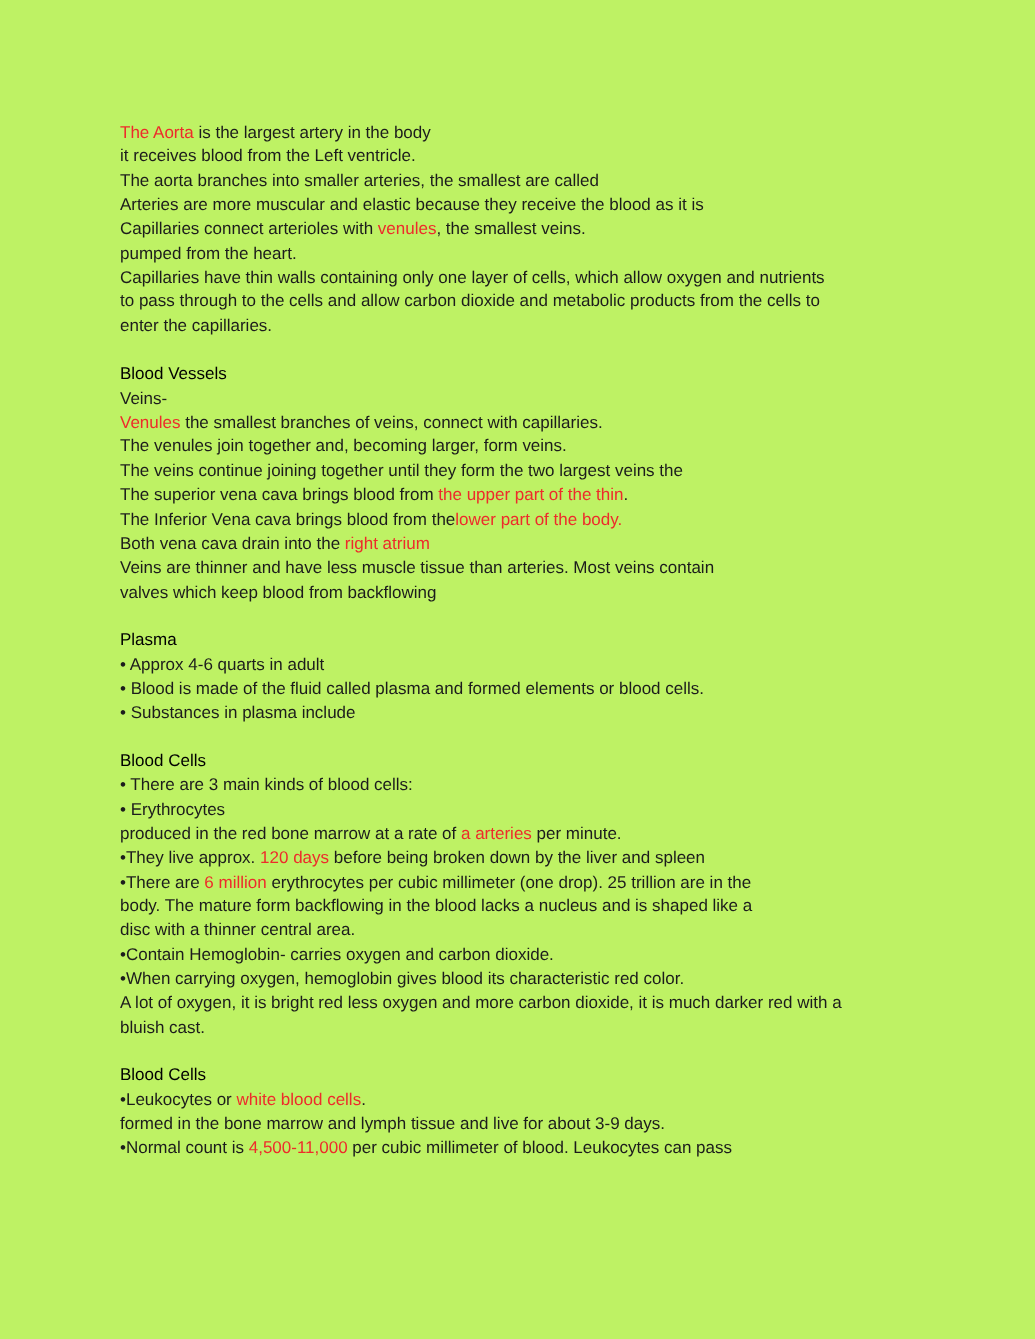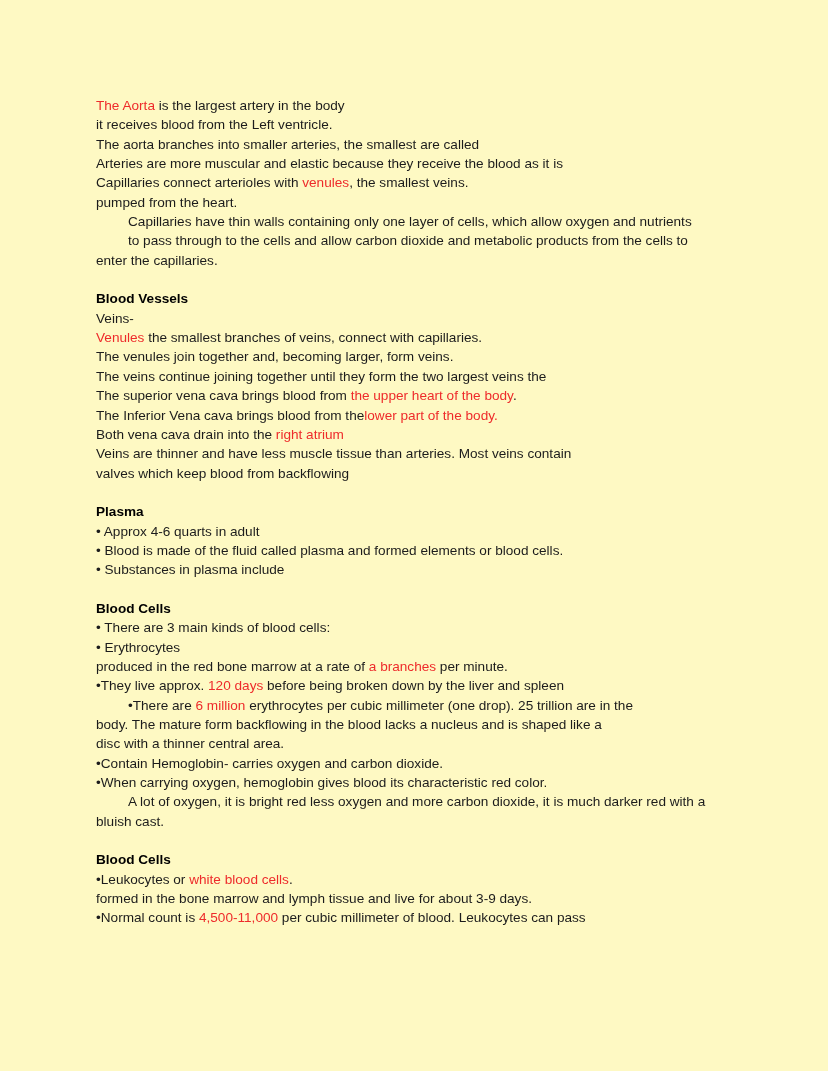--- a/index.html
+++ b/index.html
@@ -12,21 +12,21 @@
     width: 828px;
     height: 1071px;
     font-family: "Liberation Sans", sans-serif;
     color: #1a1a1a;
     overflow: hidden;
   }
   .page {
     position: relative;
     width: 828px;
     height: 1071px;
-    background: #fef9c3;
+    background: #bef264;
     box-sizing: border-box;
     padding: 96px 110px 0 96px;
   }
   .doc-body {
     width: 625px;
     font-size: 13.6px;
     line-height: 19.35px;
     color: #1c1c1c;
     -webkit-font-smoothing: antialiased;
   }
@@ -37,29 +37,28 @@
   .block + .block {
     margin-top: 19.35px;
   }
   .line {
     margin: 0;
     padding: 0;
     white-space: pre-wrap;
     word-wrap: break-word;
   }
   .heading {
-    font-weight: bold;
+    font-weight: normal;
     color: #000000;
   }
   .red {
     color: #ee2b2b;
   }
   .wide {
     width: 642px;
-    margin-left: 32px;
   }
 </style>
 </head>
 <body>
 
 <div class="page">
   <div class="doc-body" id="doc-body">
       <div class="block">
         <div class="line"><span class="red">The Aorta</span><span> is the largest artery in the body</span></div>
         <div class="line"><span>it receives blood from the Left ventricle.</span></div>
@@ -70,37 +69,37 @@
         <div class="line wide"><span>Capillaries have thin walls containing only one layer of cells, which allow oxygen and nutrients</span></div>
         <div class="line wide"><span>to pass through to the cells and allow carbon dioxide and metabolic products from the cells to</span></div>
         <div class="line"><span>enter the capillaries.</span></div>
       </div>
       <div class="block">
         <div class="line heading">Blood Vessels</div>
         <div class="line"><span>Veins-</span></div>
         <div class="line"><span class="red">Venules</span><span> the smallest branches of veins, connect with capillaries.</span></div>
         <div class="line"><span>The venules join together and, becoming larger, form veins.</span></div>
         <div class="line"><span>The veins continue joining together until they form the two largest veins the</span></div>
-        <div class="line"><span>The superior vena cava brings blood from </span><span class="red">the upper heart of the body</span><span>.</span></div>
+        <div class="line"><span>The superior vena cava brings blood from </span><span class="red">the upper part of the thin</span><span>.</span></div>
         <div class="line"><span>The Inferior Vena cava brings blood from the</span><span class="red">lower part of the body.</span></div>
         <div class="line"><span>Both vena cava drain into the </span><span class="red">right atrium</span></div>
         <div class="line"><span>Veins are thinner and have less muscle tissue than arteries. Most veins contain</span></div>
         <div class="line"><span>valves which keep blood from backflowing</span></div>
       </div>
       <div class="block">
         <div class="line heading">Plasma</div>
         <div class="line"><span>• Approx 4-6 quarts in adult</span></div>
         <div class="line"><span>• Blood is made of the fluid called plasma and formed elements or blood cells.</span></div>
         <div class="line"><span>• Substances in plasma include</span></div>
       </div>
       <div class="block">
         <div class="line heading">Blood Cells</div>
         <div class="line"><span>• There are 3 main kinds of blood cells:</span></div>
         <div class="line"><span>• Erythrocytes</span></div>
-        <div class="line"><span>produced in the red bone marrow at a rate of </span><span class="red">a branches</span><span> per minute.</span></div>
+        <div class="line"><span>produced in the red bone marrow at a rate of </span><span class="red">a arteries</span><span> per minute.</span></div>
         <div class="line"><span>•They live approx. </span><span class="red">120 days</span><span> before being broken down by the liver and spleen</span></div>
         <div class="line wide"><span>•There are </span><span class="red">6 million</span><span> erythrocytes per cubic millimeter (one drop). 25 trillion are in the</span></div>
         <div class="line"><span>body. The mature form backflowing in the blood lacks a nucleus and is shaped like a</span></div>
         <div class="line"><span>disc with a thinner central area.</span></div>
         <div class="line"><span>•Contain Hemoglobin- carries oxygen and carbon dioxide.</span></div>
         <div class="line"><span>•When carrying oxygen, hemoglobin gives blood its characteristic red color.</span></div>
         <div class="line wide"><span>A lot of oxygen, it is bright red less oxygen and more carbon dioxide, it is much darker red with a</span></div>
         <div class="line"><span>bluish cast.</span></div>
       </div>
       <div class="block">

